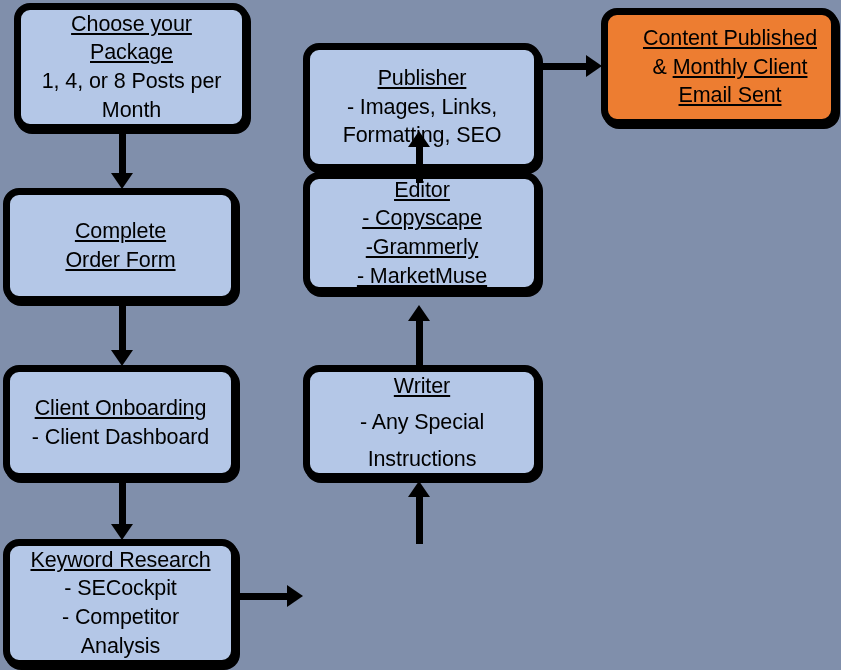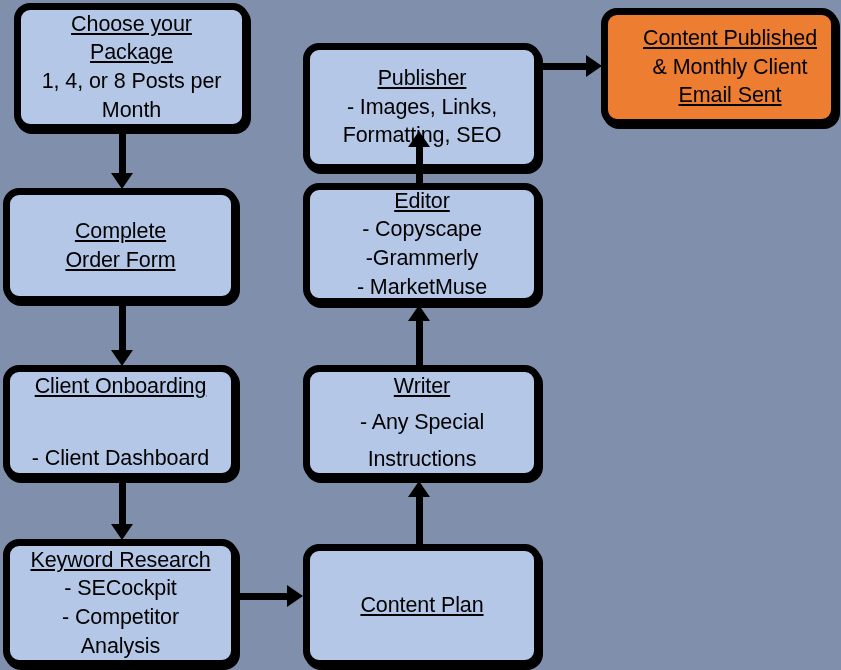--- a/index.html
+++ b/index.html
@@ -28,21 +28,21 @@
     color: #000000;
     font-size: 21.5px;
     line-height: 1.33;
     letter-spacing: -0.1px;
     box-shadow: 2px 3px 0 0 #000000;
   }
   .node.fill-blue { background: #b4c7e7; }
   .node.fill-orange { background: #ed7d31; }
   .node .ln { display: block; white-space: nowrap; }
   .node .ln.u { text-decoration: underline; text-underline-offset: 2px; }
-  .node .ln .u { text-underline-offset: 2px; }
+  .node .ln .u { text-decoration: underline; text-underline-offset: 2px; }
 
   
   .arrow {
     position: absolute;
   }
   .arrow .shaft {
     position: absolute;
     background: #000000;
   }
   .arrow .head {
@@ -76,54 +76,51 @@
     <span class="ln u">Package</span>
     <span class="ln">1, 4, or 8 Posts per</span>
     <span class="ln">Month</span>
   </div>
 
   <div class="node fill-blue" style="left:3px; top:188px; width:235px; height:115px;align-items:center;">
     <span class="ln u">Complete</span>
     <span class="ln u">Order Form</span>
   </div>
 
-  <div class="node fill-blue" style="left:3px; top:365px; width:235px; height:115px;justify-content:space-between;">
+  <div class="node fill-blue" style="left:3px; top:365px; width:235px; height:115px;">
     <span class="ln u">Client Onboarding</span>
     <span class="ln">- Client Dashboard</span>
   </div>
 
   <div class="node fill-blue" style="left:3px; top:539px; width:235px; height:128px;">
     <span class="ln u">Keyword Research</span>
     <span class="ln">- SECockpit</span>
     <span class="ln">- Competitor</span>
     <span class="ln">Analysis</span>
   </div>
 
   <div class="node fill-blue" style="left:303px; top:3px; width:238px; height:128px;margin-top:40px;">
     <span class="ln u">Publisher</span>
     <span class="ln">- Images, Links,</span>
     <span class="ln">Formatting, SEO</span>
   </div>
 
-  <div class="node fill-blue" style="left:303px; top:183px; width:238px; height:122px;">
+  <div class="node fill-blue" style="left:303px; top:172px; width:238px; height:122px;text-decoration:underline;">
     <span class="ln u">Editor</span>
     <span class="ln">- Copyscape</span>
     <span class="ln">-Grammerly</span>
     <span class="ln">- MarketMuse</span>
   </div>
 
   <div class="node fill-blue" style="left:303px; top:365px; width:238px; height:115px;gap:8px;">
     <span class="ln u">Writer</span>
     <span class="ln">- Any Special</span>
     <span class="ln">Instructions</span>
   </div>
 
-  <div class="node fill-blue" style="left:303px; top:544px; width:238px; height:123px;">
-    <span class="ln u">Content Plan</span>
-  </div>
 
   <div class="node fill-orange" style="left:601px; top:8px; width:237px; height:118px;padding-left:21px;">
     <span class="ln u">Content Published</span>
     <span class="ln"><span>&amp; </span><span class="u">Monthly Client</span></span>
     <span class="ln u">Email Sent</span>
   </div>
 
   <div class="arrow" style="left:113px; top:131px; width:22px; height:58px;">
     <div class="shaft" style="left:6px; top:0; width:7px; height:45px;"></div>
     <div class="head down" style="left:-2px; top:42px;"></div>

